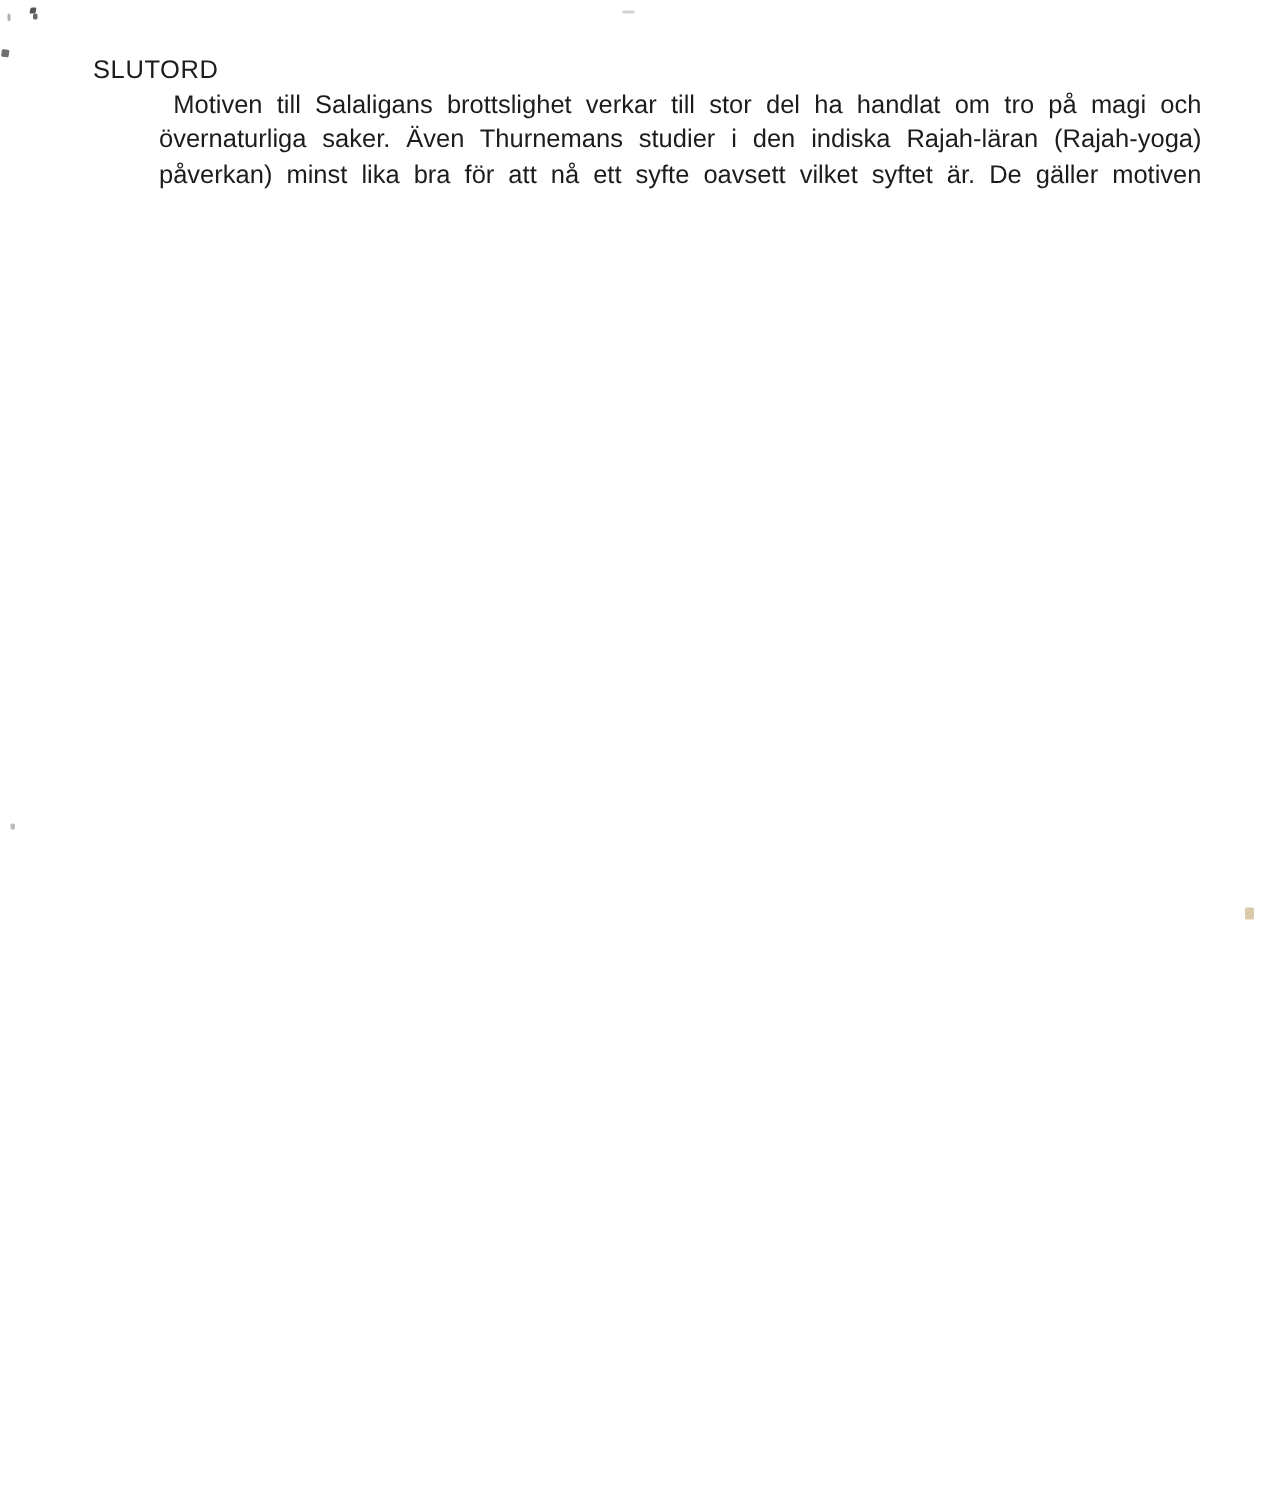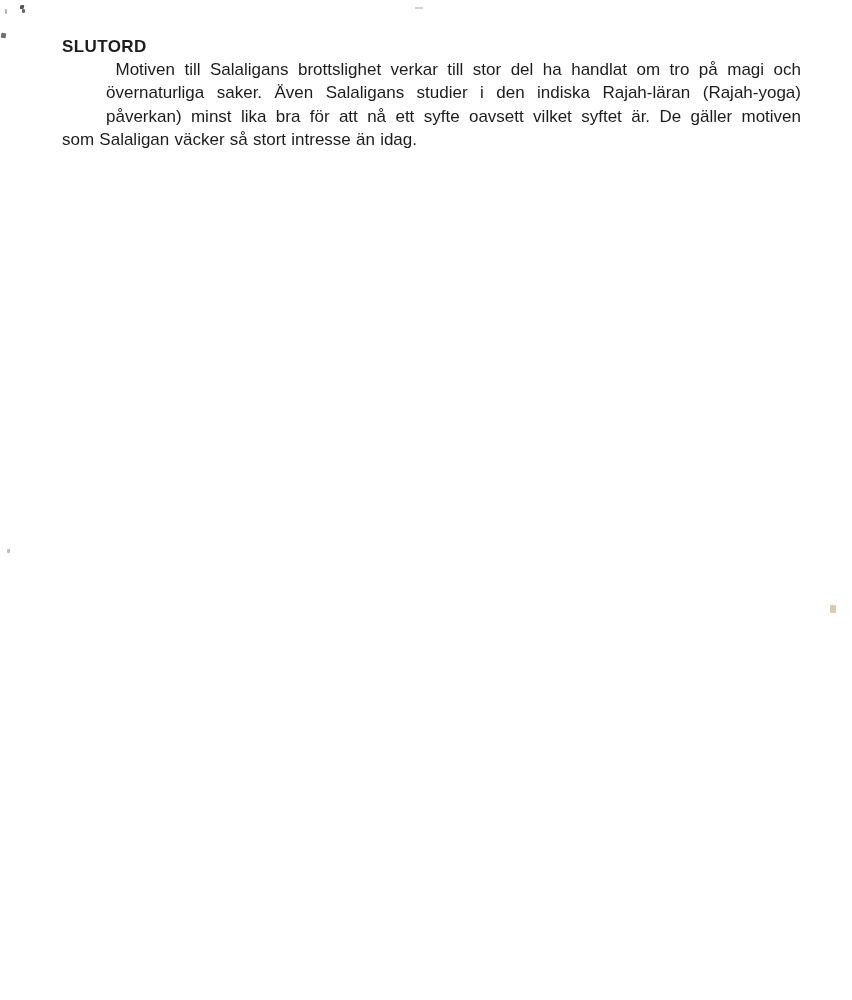--- a/index.html
+++ b/index.html
@@ -23,21 +23,21 @@
     position: absolute;
     left: 62px;
     top: 35px;
     width: 739px;
     color: #1c1c1c;
     font-size: 17px;
     line-height: 23.2px;
     -webkit-font-smoothing: antialiased;
   }
   .doc-title {
-    font-weight: bold;
+    font-weight: normal;
     letter-spacing: 0.4px;
     white-space: pre;
   }
   .line {
     white-space: pre-wrap;
     word-spacing: 0.5px;
   }
   .line.justify {
     text-align: justify;
     text-align-last: justify;
@@ -67,18 +67,17 @@
   <div class="speck speck-1"></div>
   <div class="speck speck-2"></div>
   <div class="speck speck-3"></div>
   <div class="speck speck-4"></div>
   <div class="speck speck-5"></div>
   <div class="speck speck-6"></div>
 
   <div class="textblock">
     <div class="doc-title">SLUTORD</div>
     <div class="line justify"> Motiven till Salaligans brottslighet verkar till stor del ha handlat om tro på magi och</div>
-    <div class="line justify">övernaturliga saker. Även Salaligans studier i den indiska Rajah-läran (Rajah-yoga)</div>
+    <div class="line justify">övernaturliga saker. Även Thurnemans studier i den indiska Rajah-läran (Rajah-yoga)</div>
     <div class="line justify">påverkan) minst lika bra för att nå ett syfte oavsett vilket syftet är. De gäller motiven</div>
-    <div class="line last">som Salaligan väcker så stort intresse än idag.</div>
   </div>
 
 </div>
 
 </body></html>

